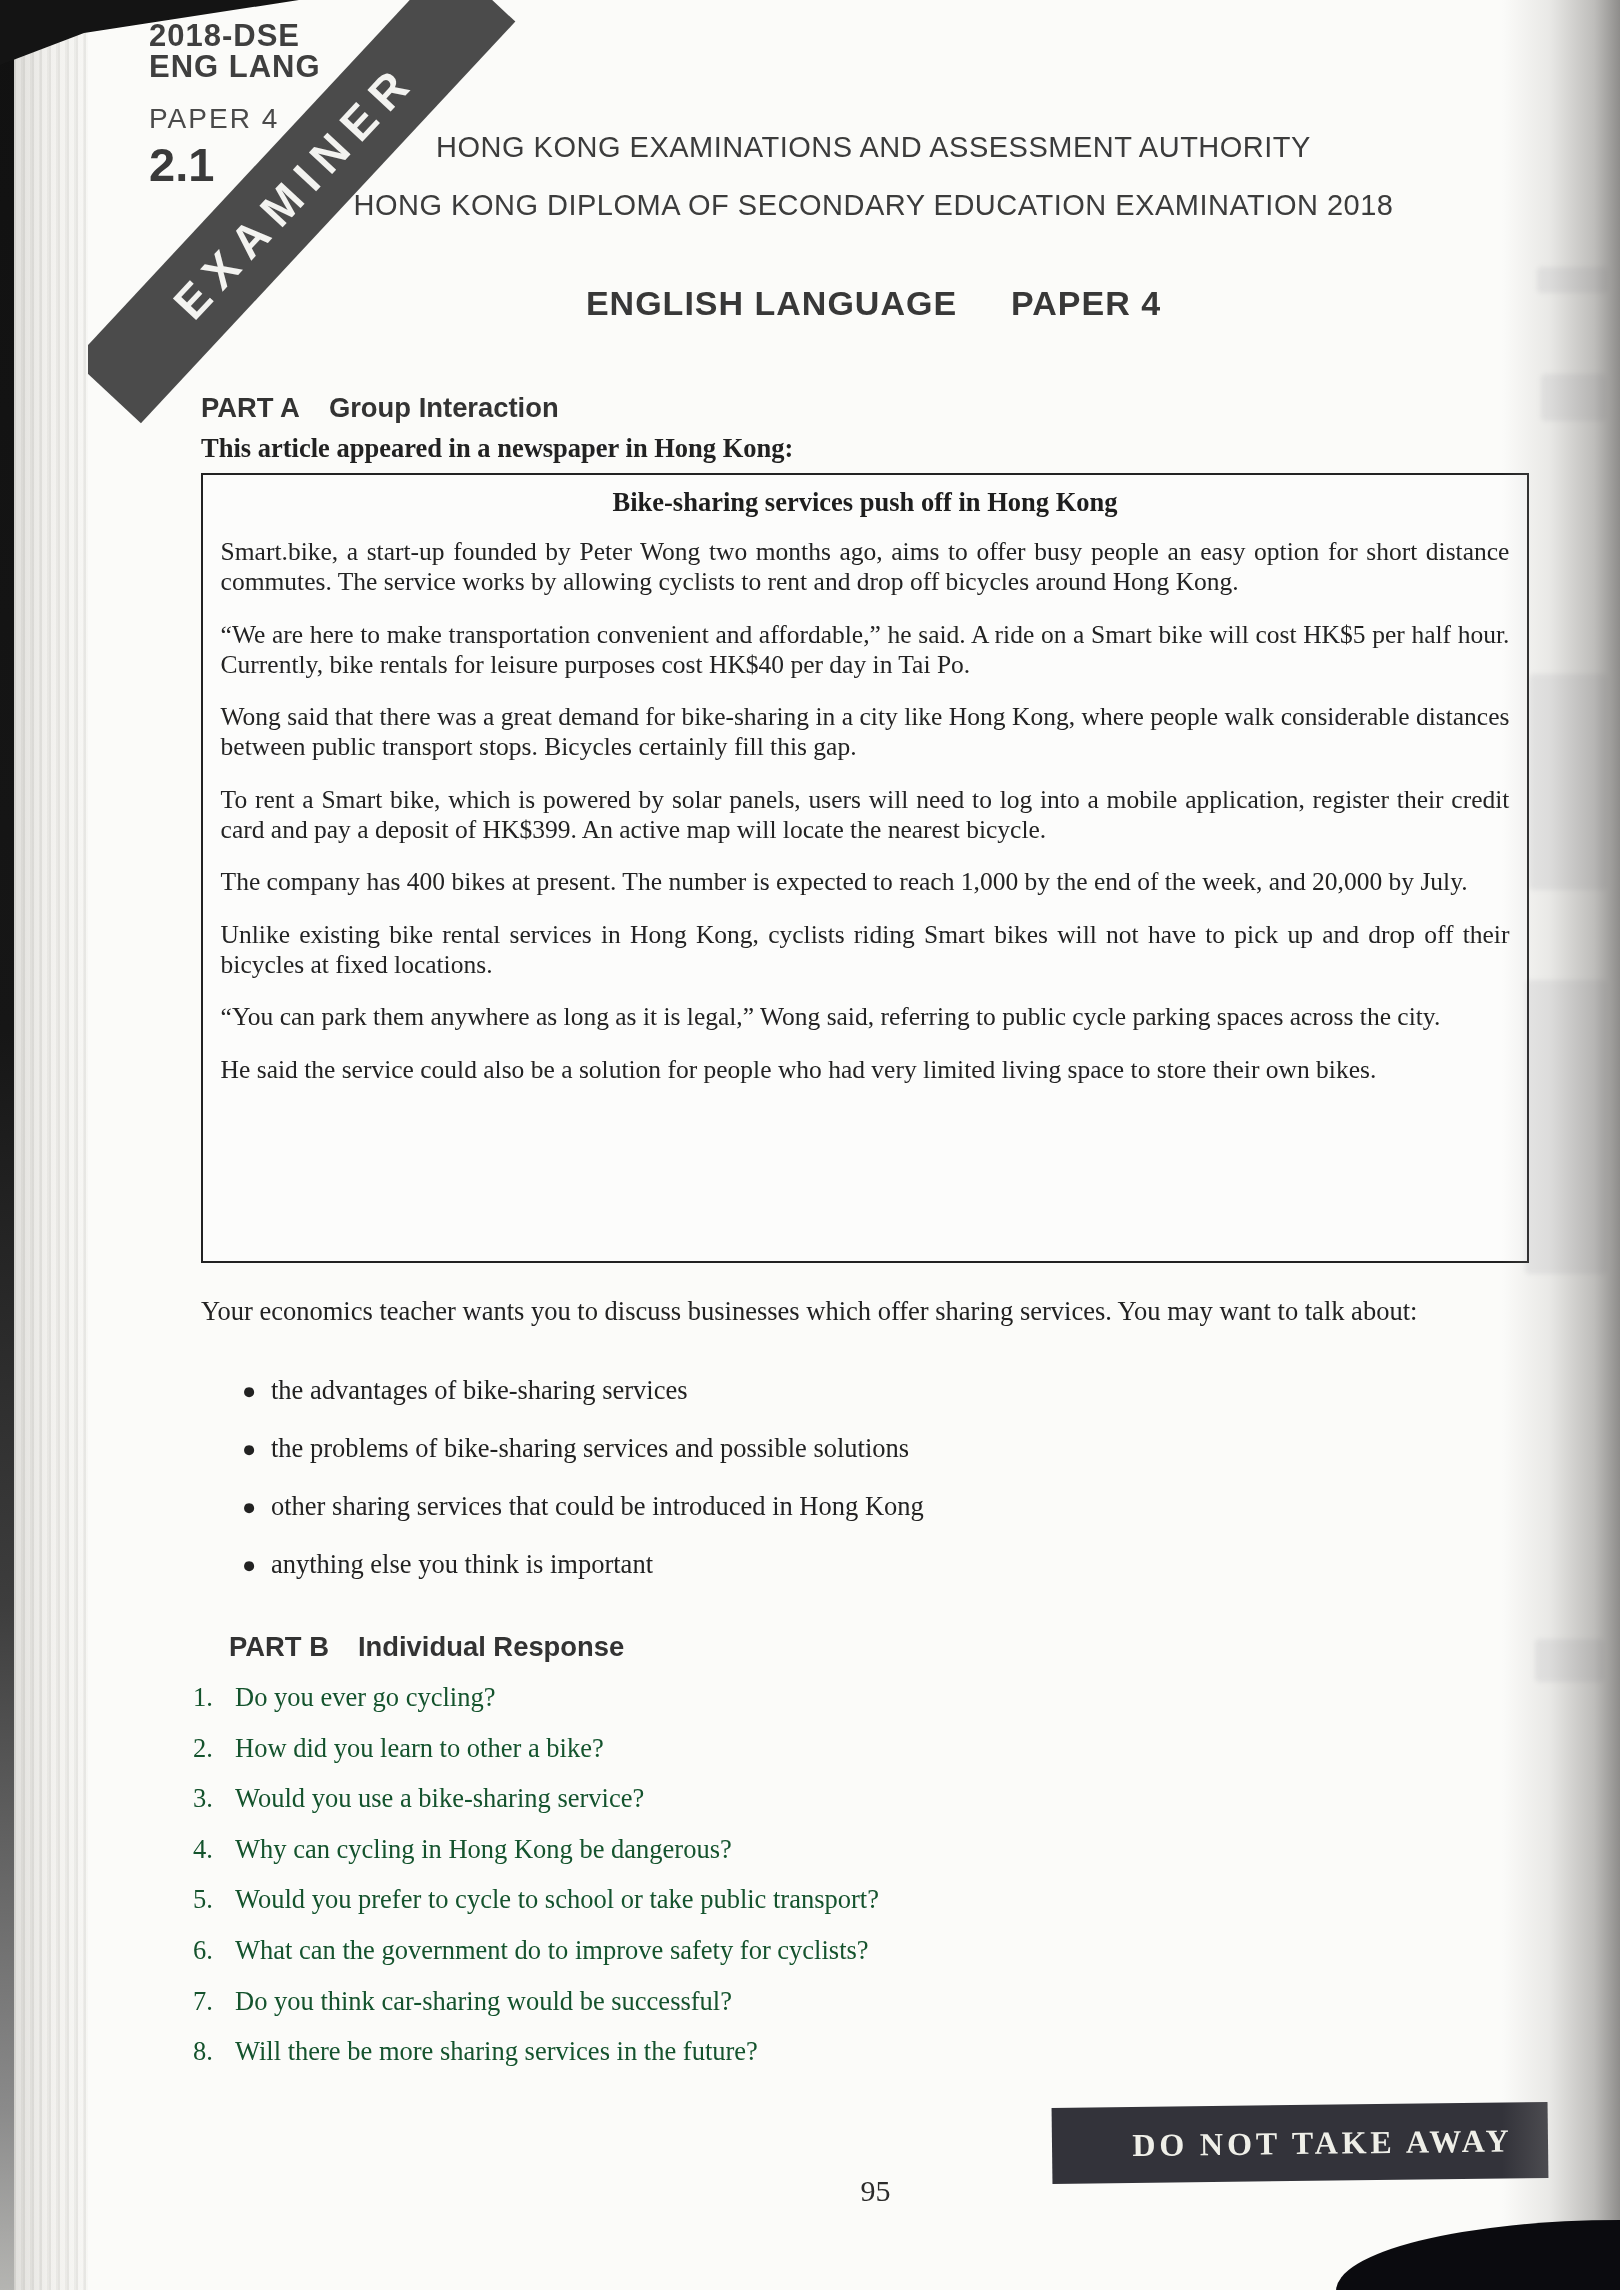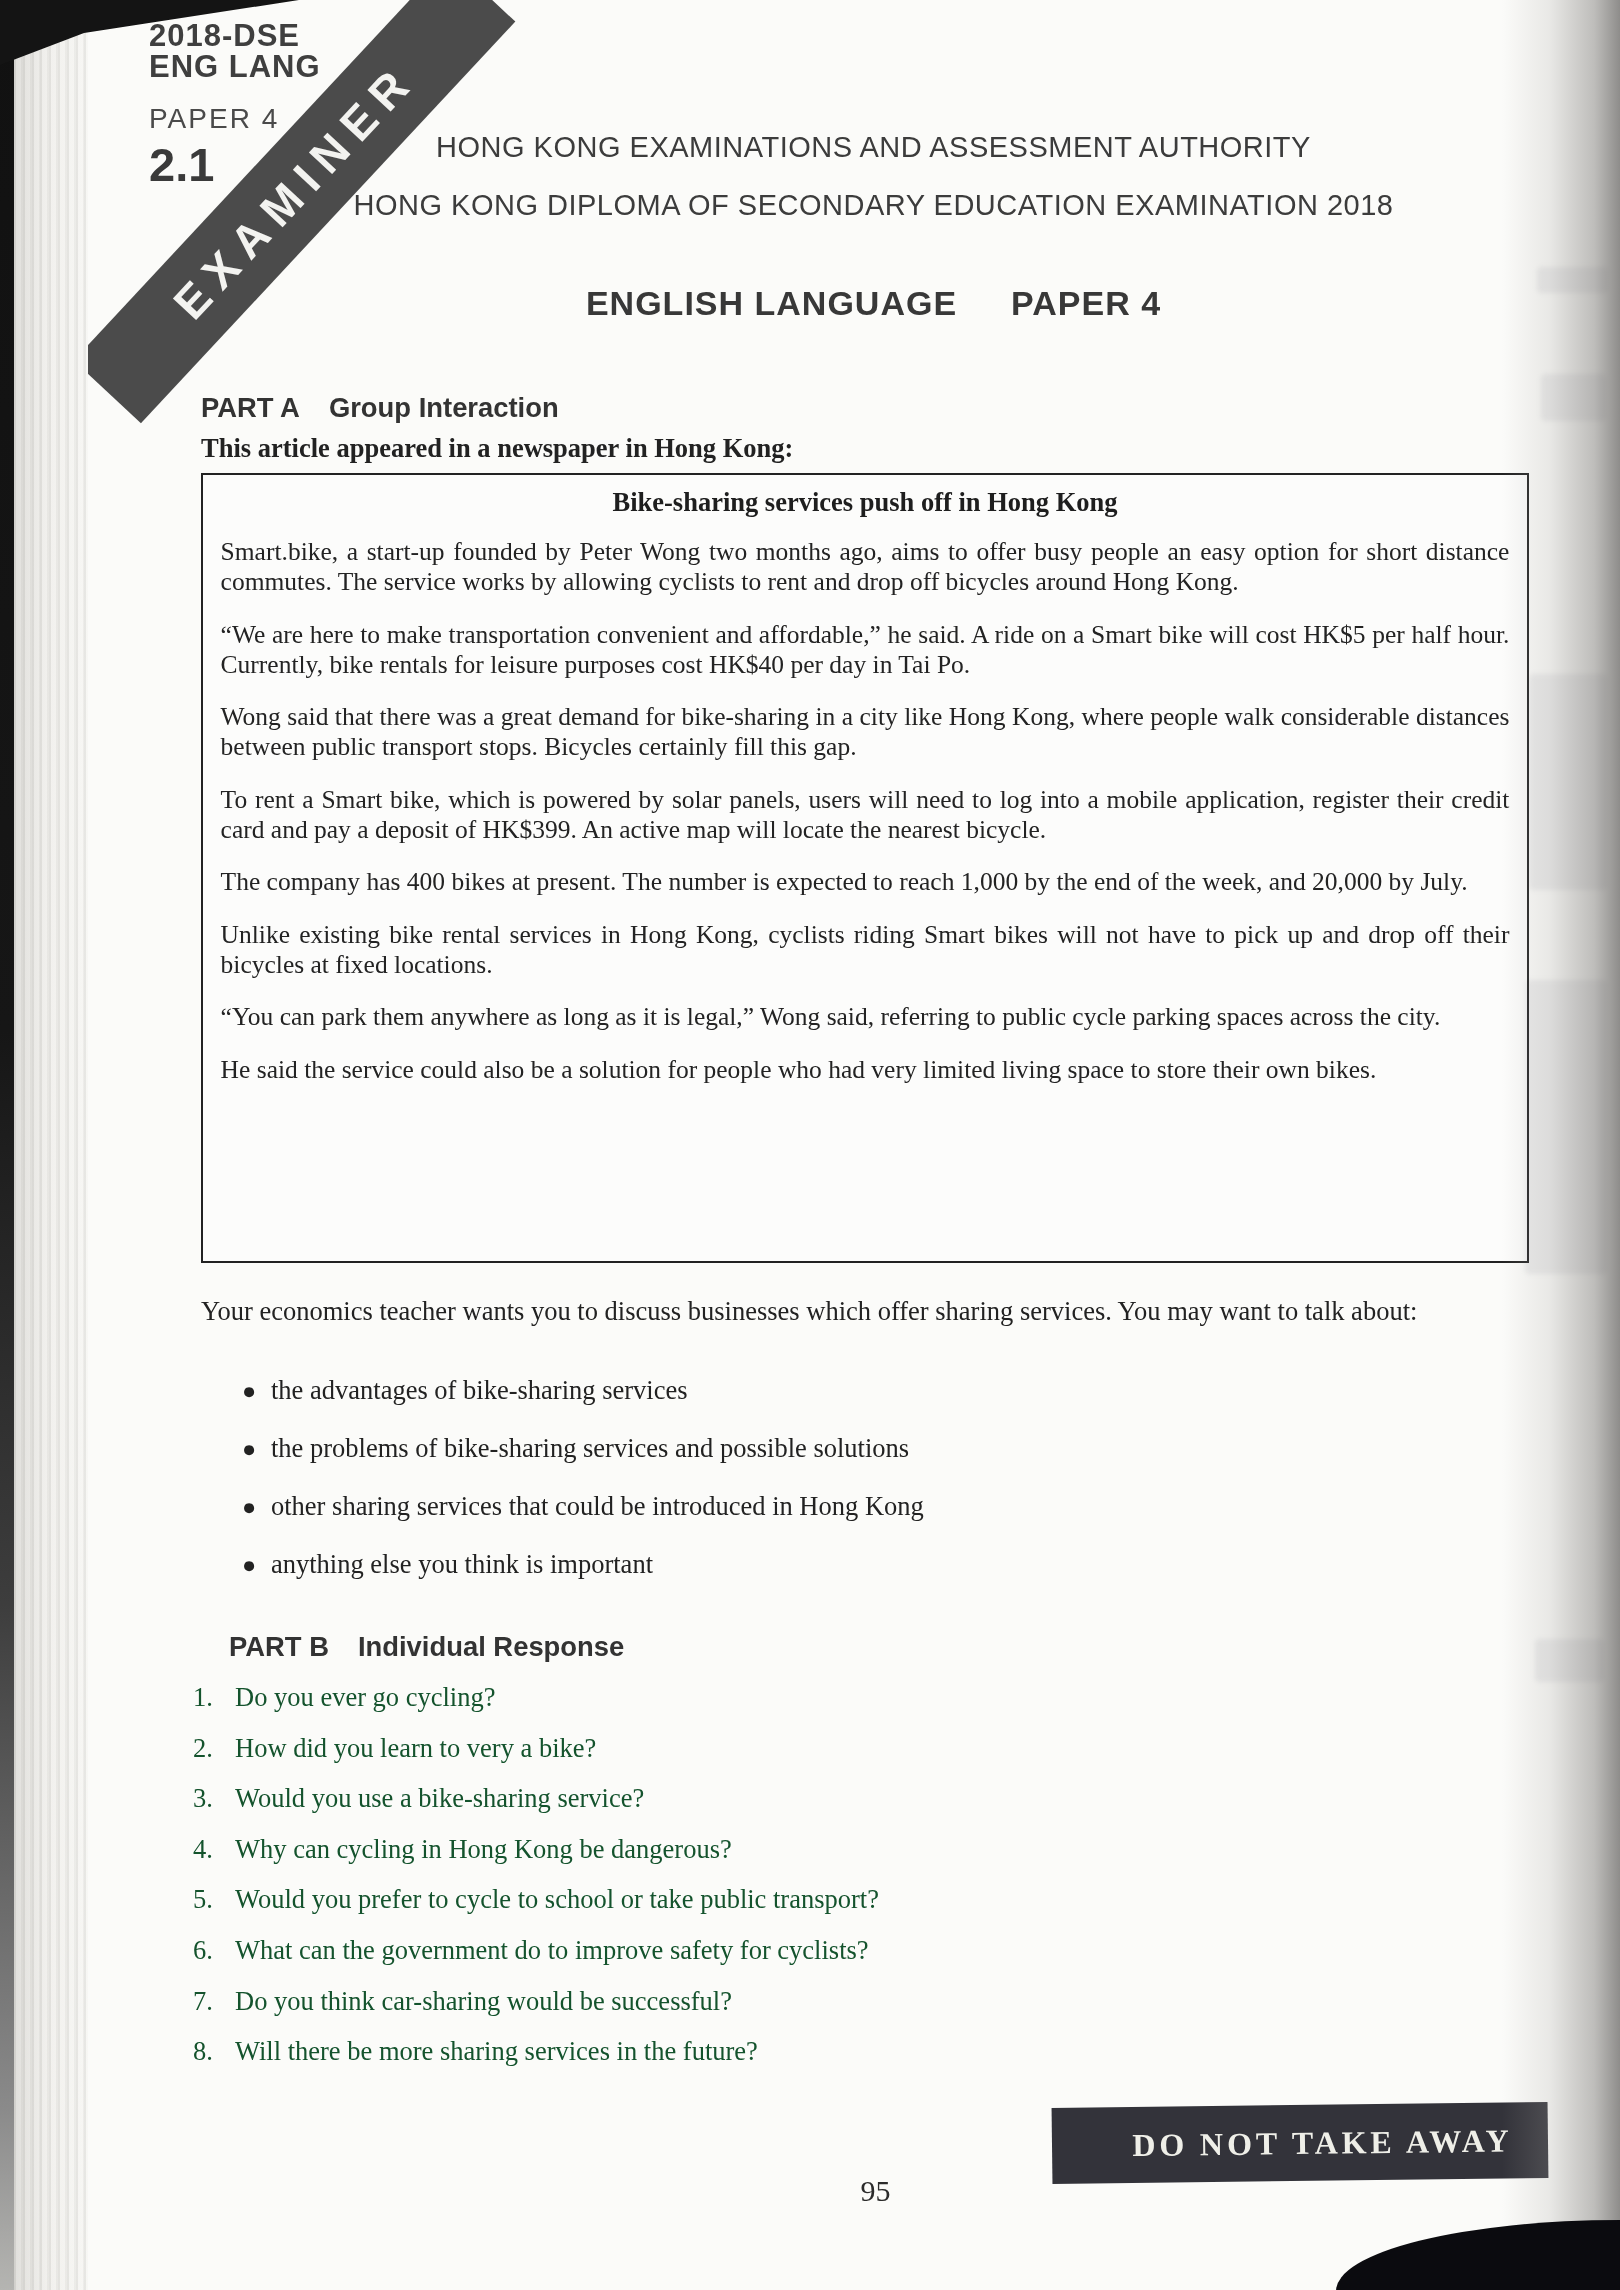--- a/index.html
+++ b/index.html
@@ -124,21 +124,21 @@
       <li><span class="dot">●</span><span>the problems of bike-sharing services and possible solutions</span></li>
       <li><span class="dot">●</span><span>other sharing services that could be introduced in Hong Kong</span></li>
       <li><span class="dot">●</span><span>anything else you think is important</span></li>
     </ul>
 
   <div class="part-heading pb">
     <span>PART B</span><span class="gap"></span><span>Individual Response</span>
   </div>
   <ol class="questions" id="question-list">
       <li><span class="qnum">1.</span><span>Do you ever go cycling?</span></li>
-      <li><span class="qnum">2.</span><span>How did you learn to very a bike?</span></li>
+      <li><span class="qnum">2.</span><span>How did you learn to other a bike?</span></li>
       <li><span class="qnum">3.</span><span>Would you use a bike-sharing service?</span></li>
       <li><span class="qnum">4.</span><span>Why can cycling in Hong Kong be dangerous?</span></li>
       <li><span class="qnum">5.</span><span>Would you prefer to cycle to school or take public transport?</span></li>
       <li><span class="qnum">6.</span><span>What can the government do to improve safety for cyclists?</span></li>
       <li><span class="qnum">7.</span><span>Do you think car-sharing would be successful?</span></li>
       <li><span class="qnum">8.</span><span>Will there be more sharing services in the future?</span></li>
     </ol>
 
   <div class="notice-box">DO NOT TAKE AWAY</div>
   <div class="page-number">95</div>

